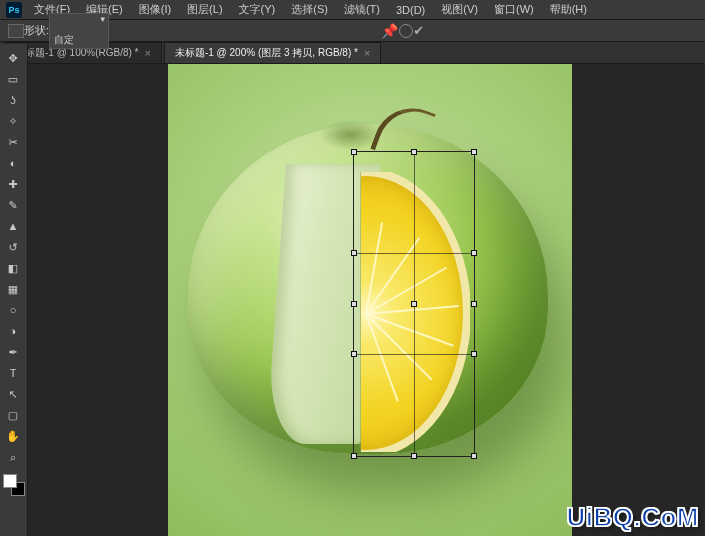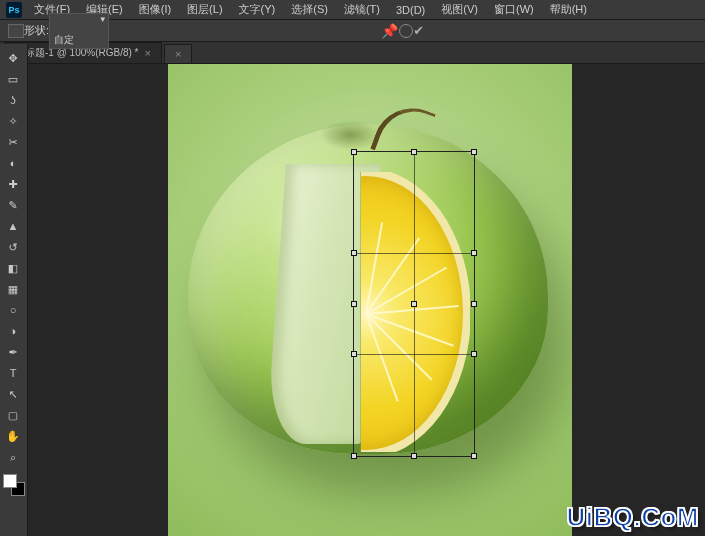--- a/index.html
+++ b/index.html
@@ -292,20 +292,21 @@
   <span class="checkmark">✔</span>
   <div class="spacer"></div>
 </div>
 
 <div class="tabbar">
   <div class="tab">
     <span>未标题-1 @ 100%(RGB/8) *</span>
     <span class="close">×</span>
   </div>
   <div class="tab active">
+    <span>未标题-1 @ 200% (图层 3 拷贝, RGB/8) *</span>
     <span class="close">×</span>
   </div>
 </div>
 
 <div class="toolbar">
   <div class="tool">
       <span>✥</span>
     </div>
   <div class="tool">
       <span>▭</span>

